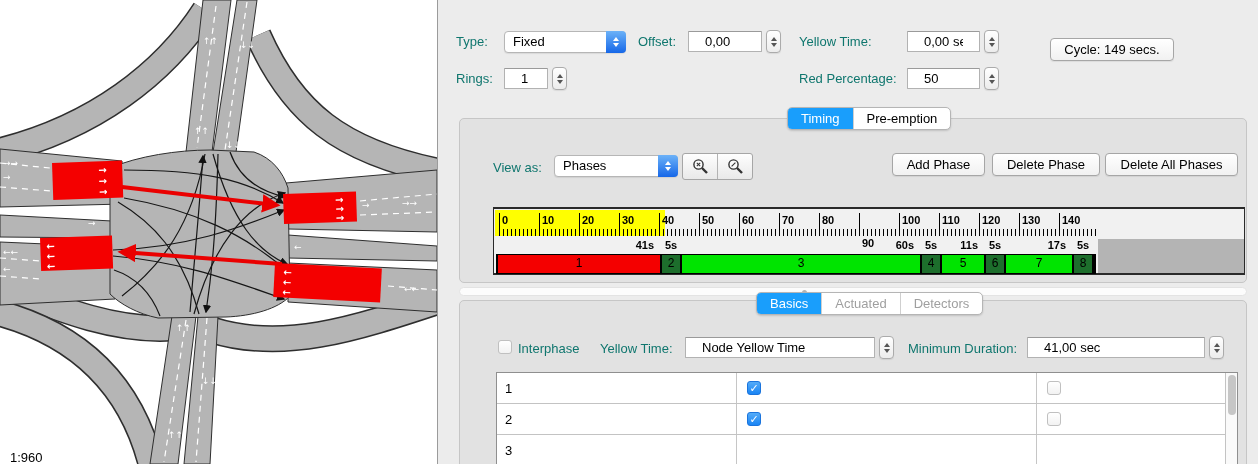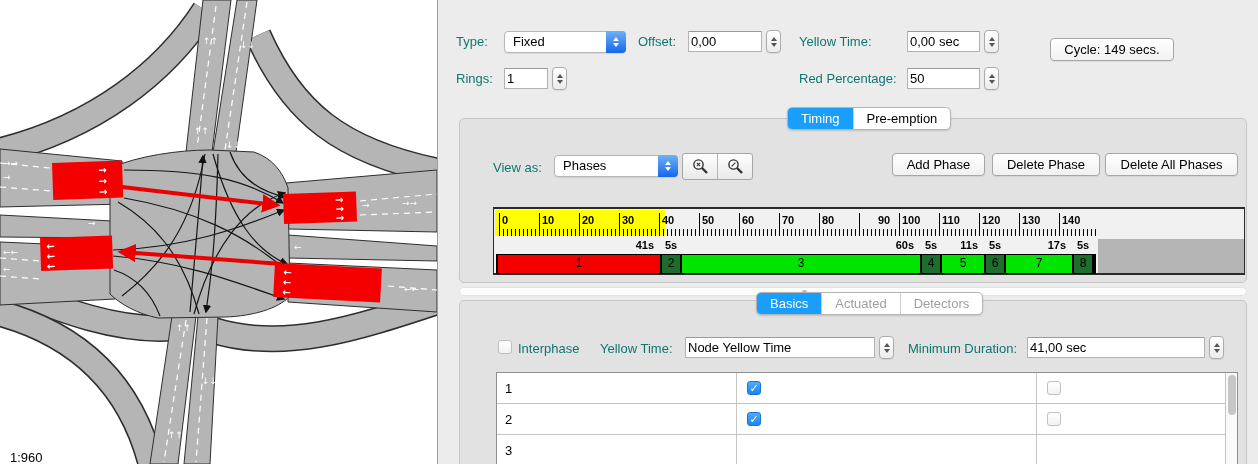--- a/index.html
+++ b/index.html
@@ -7,21 +7,21 @@
     width:1258px;height:464px;position:relative;overflow:hidden;
     background:#ffffff;font-family:"Liberation Sans",sans-serif;
     -webkit-font-smoothing:antialiased;
   }
   
   .network-pane{position:absolute;left:0;top:0;width:437px;height:464px;background:#fff;overflow:hidden;}
   .scale-label{position:absolute;left:10px;top:450px;font-size:13px;color:#000;}
   
   .right-panel{position:absolute;left:437px;top:0;width:821px;height:464px;background:#ececec;border-left:1px solid #9b9b9b;box-sizing:border-box;}
   .lbl{position:absolute;font-size:13px;color:#0f766e;white-space:nowrap;}
-  .tfield{position:absolute;height:21px;border:1px solid #b2b2b2;border-top-color:#9a9a9a;background:#fff;font-size:13px;font-family:"Liberation Sans",sans-serif;padding:0 2px;box-sizing:border-box;border-radius:1px;}
+  .tfield{position:absolute;height:21px;border:1px solid #b2b2b2;border-top-color:#9a9a9a;background:#fff;font-size:13px;font-family:"Liberation Sans",sans-serif;padding:0 16px;box-sizing:border-box;border-radius:1px;}
   
   .popup{position:absolute;height:22px;background:#fff;border:1px solid #b6b6b6;border-radius:4px;box-sizing:border-box;font-size:13px;line-height:20px;padding-left:8px;box-shadow:0 1px 1px rgba(0,0,0,.08);}
   .popup .cap{position:absolute;right:-1px;top:-1px;width:20px;height:22px;border-radius:0 4px 4px 0;background:linear-gradient(#6cb2f8,#1667e8);display:flex;flex-direction:column;align-items:center;justify-content:center;}
   .chev-up{width:0;height:0;border-left:3.5px solid transparent;border-right:3.5px solid transparent;border-bottom:4px solid #fff;margin-bottom:2px;}
   .chev-dn{width:0;height:0;border-left:3.5px solid transparent;border-right:3.5px solid transparent;border-top:4px solid #fff;}
   
   .stepper{position:absolute;width:15px;height:23px;background:linear-gradient(#ffffff,#ececec);border:1px solid #ababab;border-radius:4px;box-sizing:border-box;display:flex;flex-direction:column;align-items:center;justify-content:center;box-shadow:0 1px 1px rgba(0,0,0,.08);}
   .stepper .chev-up{border-bottom-color:#555;}
   .stepper .chev-dn{border-top-color:#555;}
   
@@ -277,21 +277,21 @@
         <div class="tick-label" style="left: 168px;">40</div>
         <div class="major-tick" style="left: 205px;"></div>
         <div class="tick-label" style="left: 208px;">50</div>
         <div class="major-tick" style="left: 245px;"></div>
         <div class="tick-label" style="left: 248px;">60</div>
         <div class="major-tick" style="left: 285px;"></div>
         <div class="tick-label" style="left: 288px;">70</div>
         <div class="major-tick" style="left: 325px;"></div>
         <div class="tick-label" style="left: 328px;">80</div>
         <div class="major-tick" style="left: 365px;"></div>
-        <div class="tick-label" style="left: 384px;">90</div>
+        <div class="tick-label" style="left: 368px; margin-top: 23px;">90</div>
         <div class="major-tick" style="left: 405px;"></div>
         <div class="tick-label" style="left: 408px;">100</div>
         <div class="major-tick" style="left: 445px;"></div>
         <div class="tick-label" style="left: 448px;">110</div>
         <div class="major-tick" style="left: 485px;"></div>
         <div class="tick-label" style="left: 488px;">120</div>
         <div class="major-tick" style="left: 525px;"></div>
         <div class="tick-label" style="left: 528px;">130</div>
         <div class="major-tick" style="left: 565px;"></div>
         <div class="tick-label" style="left: 568px;">140</div>

